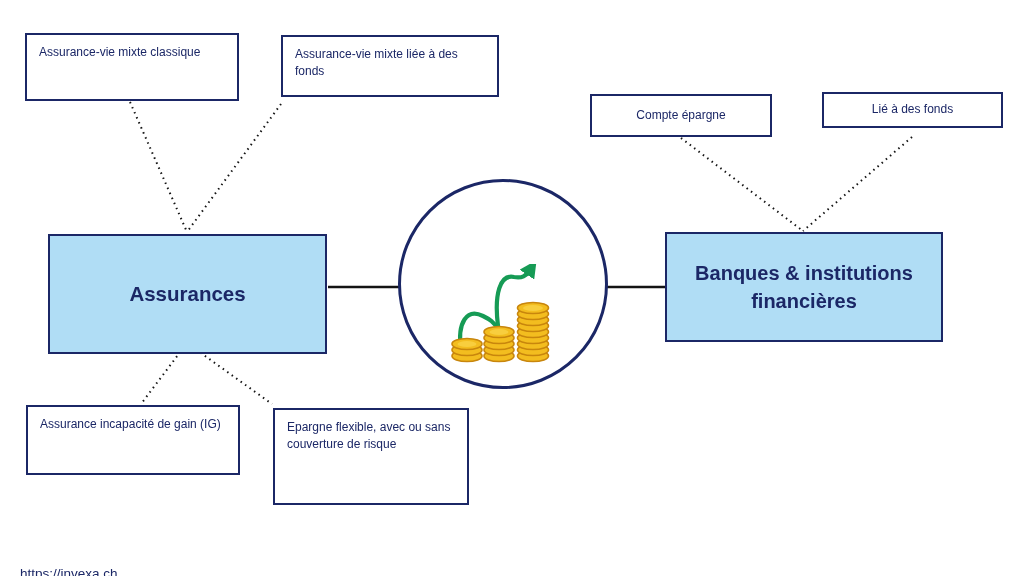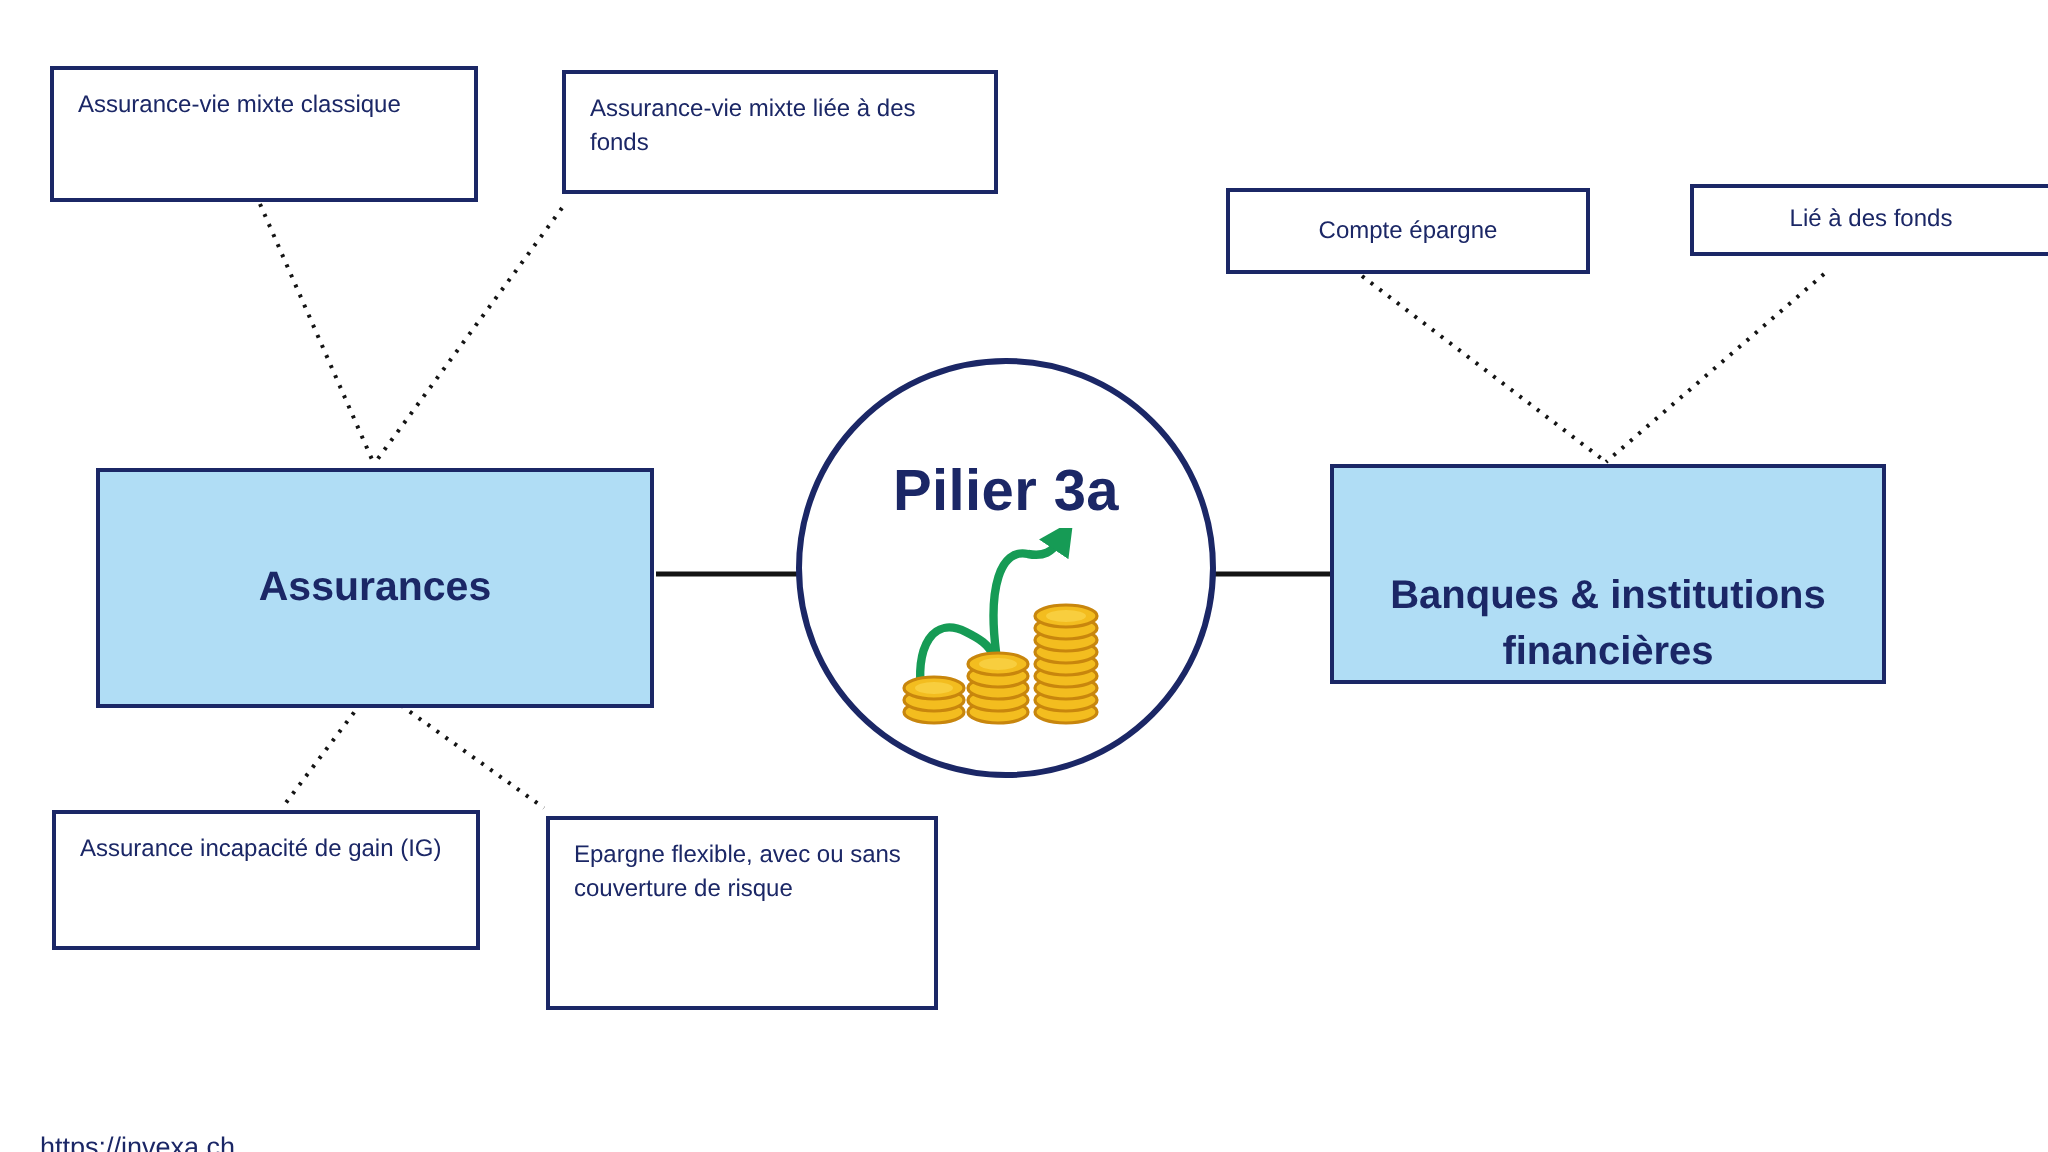--- a/index.html
+++ b/index.html
@@ -11,31 +11,31 @@
   #connector-layer{position:absolute;left:0;top:0;width:1024px;height:576px;z-index:0;}
   .dotline{stroke:var(--line,#141414);stroke-width:2;stroke-dasharray:1.5 4;fill:none;}
   .solidline{stroke:var(--line,#141414);stroke-width:2.6;fill:none;}
 
   .leaf{
     position:absolute;z-index:1;box-sizing:border-box;
     background:#ffffff;border:2px solid var(--navy,#1B2766);
     color:var(--navy,#1B2766);font-size:12px;line-height:1.42;
     padding:9px 12px;
   }
-  .leaf.centered{display:flex;align-items:center;justify-content:center;text-align:center;padding:4px 8px;margin-left:23px;}
+  .leaf.centered{display:flex;align-items:center;justify-content:center;text-align:center;padding:4px 8px;}
 
   .mainbox{
     position:absolute;z-index:1;box-sizing:border-box;
     background:var(--light-blue,#B0DDF5);border:2px solid var(--navy,#1B2766);
     color:var(--navy,#1B2766);font-weight:bold;
     display:flex;align-items:center;justify-content:center;text-align:center;
     line-height:1.4;
   }
   #assurances-box{left:48px;top:234px;width:279px;height:120px;font-size:20.5px;}
-  #banques-box{left:665px;top:232px;width:278px;height:110px;font-size:20px;padding:0 12px;align-items:flex-end;}
+  #banques-box{left:665px;top:232px;width:278px;height:110px;font-size:20px;padding:0 12px;}
 
   #leaf-vie-classique{left:25px;top:33px;width:214px;height:68px;}
   #leaf-vie-fonds{left:281px;top:35px;width:218px;height:62px;}
   #leaf-compte{left:590px;top:94px;width:182px;height:43px;}
   #leaf-lie-fonds{left:822px;top:92px;width:181px;height:36px;}
   #leaf-incapacite{left:26px;top:405px;width:214px;height:70px;}
   #leaf-epargne-flex{left:273px;top:408px;width:196px;height:97px;}
 
   #center-circle{
     position:absolute;left:398px;top:179px;width:210px;height:210px;z-index:2;
@@ -89,21 +89,20 @@
 </div>
 
 <div class="leaf" id="leaf-incapacite">
   <span>Assurance incapacité de gain (IG)</span>
 </div>
 <div class="leaf" id="leaf-epargne-flex">
   <span>Epargne flexible, avec ou sans couverture de risque</span>
 </div>
 
 <div id="center-circle">
-  <div id="center-title">Pilier 3a</div>
   <svg id="center-icon" width="106" height="100" viewBox="0 0 106 100" xmlns="http://www.w3.org/2000/svg" aria-hidden="true">
     <defs>
       <marker id="ah" viewBox="0 0 10 10" refX="3.2" refY="5" markerWidth="4.2" markerHeight="4.2" orient="auto">
         <path d="M0,0 L10,5 L0,10 z" style="fill:var(--green,#169B55)"></path>
       </marker>
     </defs>
 
     <path d="M 11 86 C 7 58, 17 44, 33 52 C 40 55.5, 44 58, 47 64" style="stroke:var(--green,#169B55)" stroke-width="4.2" fill="none" stroke-linecap="round"></path>
     <path d="M 48 62 C 44 30, 50 10, 64 13 C 72 14.5, 76 12, 80 6" style="stroke:var(--green,#169B55)" stroke-width="4.2" fill="none" stroke-linecap="round" marker-end="url(#ah)"></path>
 

